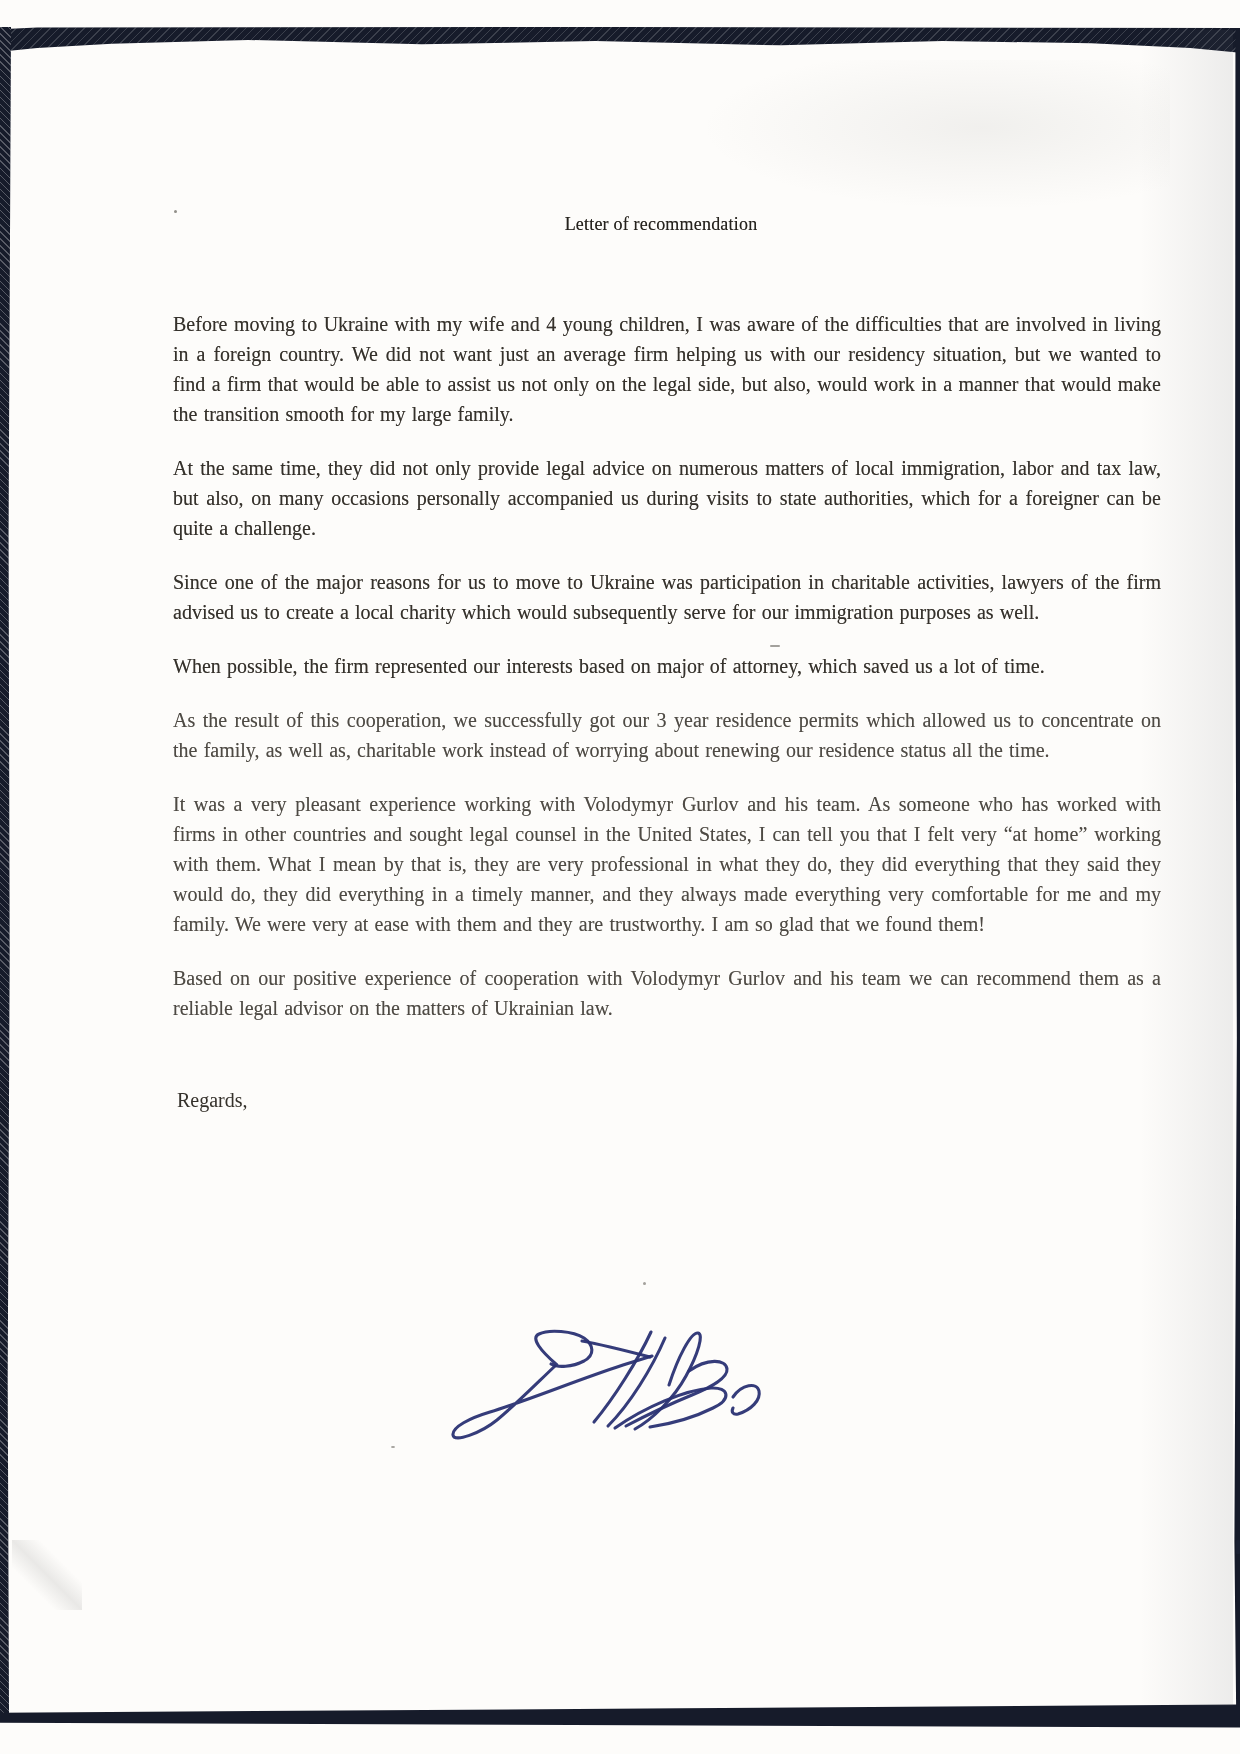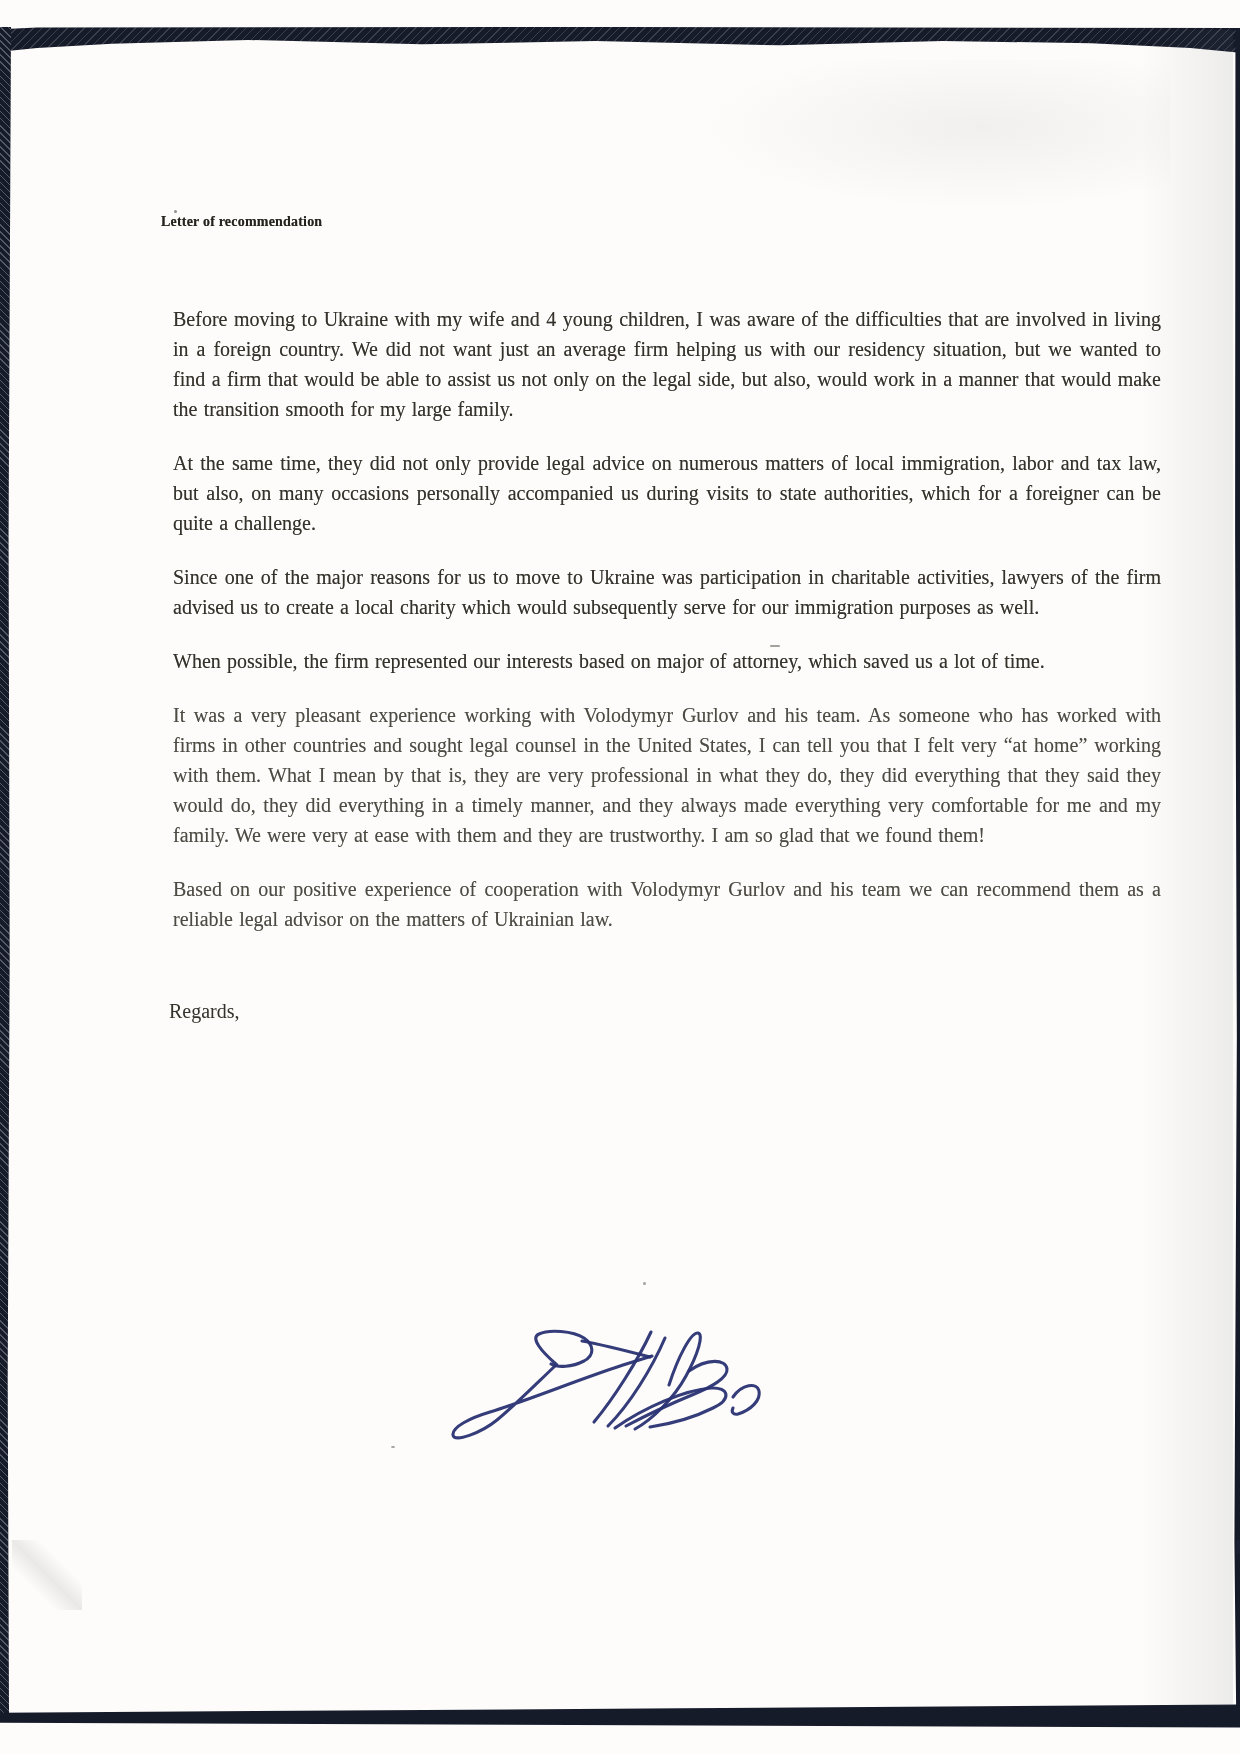--- a/index.html
+++ b/index.html
@@ -54,35 +54,35 @@
     position: absolute; left: 12px; top: 1540px; width: 70px; height: 70px;
     background: linear-gradient(45deg, rgba(120,120,118,0) 30%, rgba(120,120,118,0.15) 50%, rgba(120,120,118,0) 70%);
     pointer-events: none;
   }
   
   .letter {
     position: absolute; left: 161px; top: 214px; width: 1000px;
     color: var(--ink, #35312b);
   }
   .letter h1 {
-    font-size: 14px; font-weight: bold; letter-spacing: 0.2px;
+    font-size: 18px; font-weight: normal; letter-spacing: 0.2px;
     color: #26231e;
-    text-align: left;
+    text-align: center;
     margin: 0 0 74px 0;
     text-shadow: 0 0 0.6px rgba(38,35,30,0.55);
   }
   .para {
     font-size: 20px; line-height: 30px;
     text-align: justify;
     margin: 0 0 24px 12px;
     word-spacing: 1.2px;
     text-shadow: 0 0 0.5px rgba(53,49,43,0.5);
   }
   .para.faded { color: var(--ink-faded, #4e4a44); text-shadow: 0 0 0.5px rgba(78,74,68,0.4); }
-  .regards { font-size: 20px; line-height: 30px; margin: 62px 0 0 8px; }
+  .regards { font-size: 20px; line-height: 30px; margin: 62px 0 0 16px; }
   .signer  { font-size: 20px; line-height: 30px; margin: 24px 0 0 0; }
   
   .signature {
     position: absolute; left: 445px; top: 1324px; width: 320px; height: 132px;
   }
   .signature path {
     fill: none;
     stroke: var(--sig-ink, #2a3173);
     stroke-width: 3.1;
     stroke-linecap: round;
@@ -110,20 +110,21 @@
   <div class="shade-right"></div>
   <div class="mottle-topright"></div>
   <div class="smudge-bottomleft"></div>
 
   <div class="letter">
     <h1>Letter of recommendation</h1>
     <p class="para">Before moving to Ukraine with my wife and 4 young children, I was aware of the difficulties that are involved in living in a foreign country. We did not want just an average firm helping us with our residency situation, but we wanted to find a firm that would be able to assist us not only on the legal side, but also, would work in a manner that would make the transition smooth for my large family.</p>
     <p class="para">At the same time, they did not only provide legal advice on numerous matters of local immigration, labor and tax law, but also, on many occasions personally accompanied us during visits to state authorities, which for a foreigner can be quite a challenge.</p>
     <p class="para">Since one of the major reasons for us to move to Ukraine was participation in charitable activities, lawyers of the firm advised us to create a local charity which would subsequently serve for our immigration purposes as well.</p>
     <p class="para">When possible, the firm represented our interests based on major of attorney, which saved us a lot of time.</p>
+    <p class="para faded">As the result of this cooperation, we successfully got our 3 year residence permits which allowed us to concentrate on the family, as well as, charitable work instead of worrying about renewing our residence status all the time.</p>
     <p class="para faded">It was a very pleasant experience working with Volodymyr Gurlov and his team. As someone who has worked with firms in other countries and sought legal counsel in the United States, I can tell you that I felt very “at home” working with them. What I mean by that is, they are very professional in what they do, they did everything that they said they would do, they did everything in a timely manner, and they always made everything very comfortable for me and my family. We were very at ease with them and they are trustworthy. I am so glad that we found them!</p>
     <p class="para faded">Based on our positive experience of cooperation with Volodymyr Gurlov and his team we can recommend them as a reliable legal advisor on the matters of Ukrainian law.</p>
     <p class="regards">Regards,</p>
   </div>
 
   <svg class="signature" viewBox="0 0 320 132" xmlns="http://www.w3.org/2000/svg">
 
     <path d="M 112,41 C 96,27 85,14 94,10 C 104,5 128,7 139,14 C 149,21 150,31 139,37 C 127,43 113,44 106,40"></path>
 
     <path d="M 137,17 C 159,21 182,27 205,33"></path>

